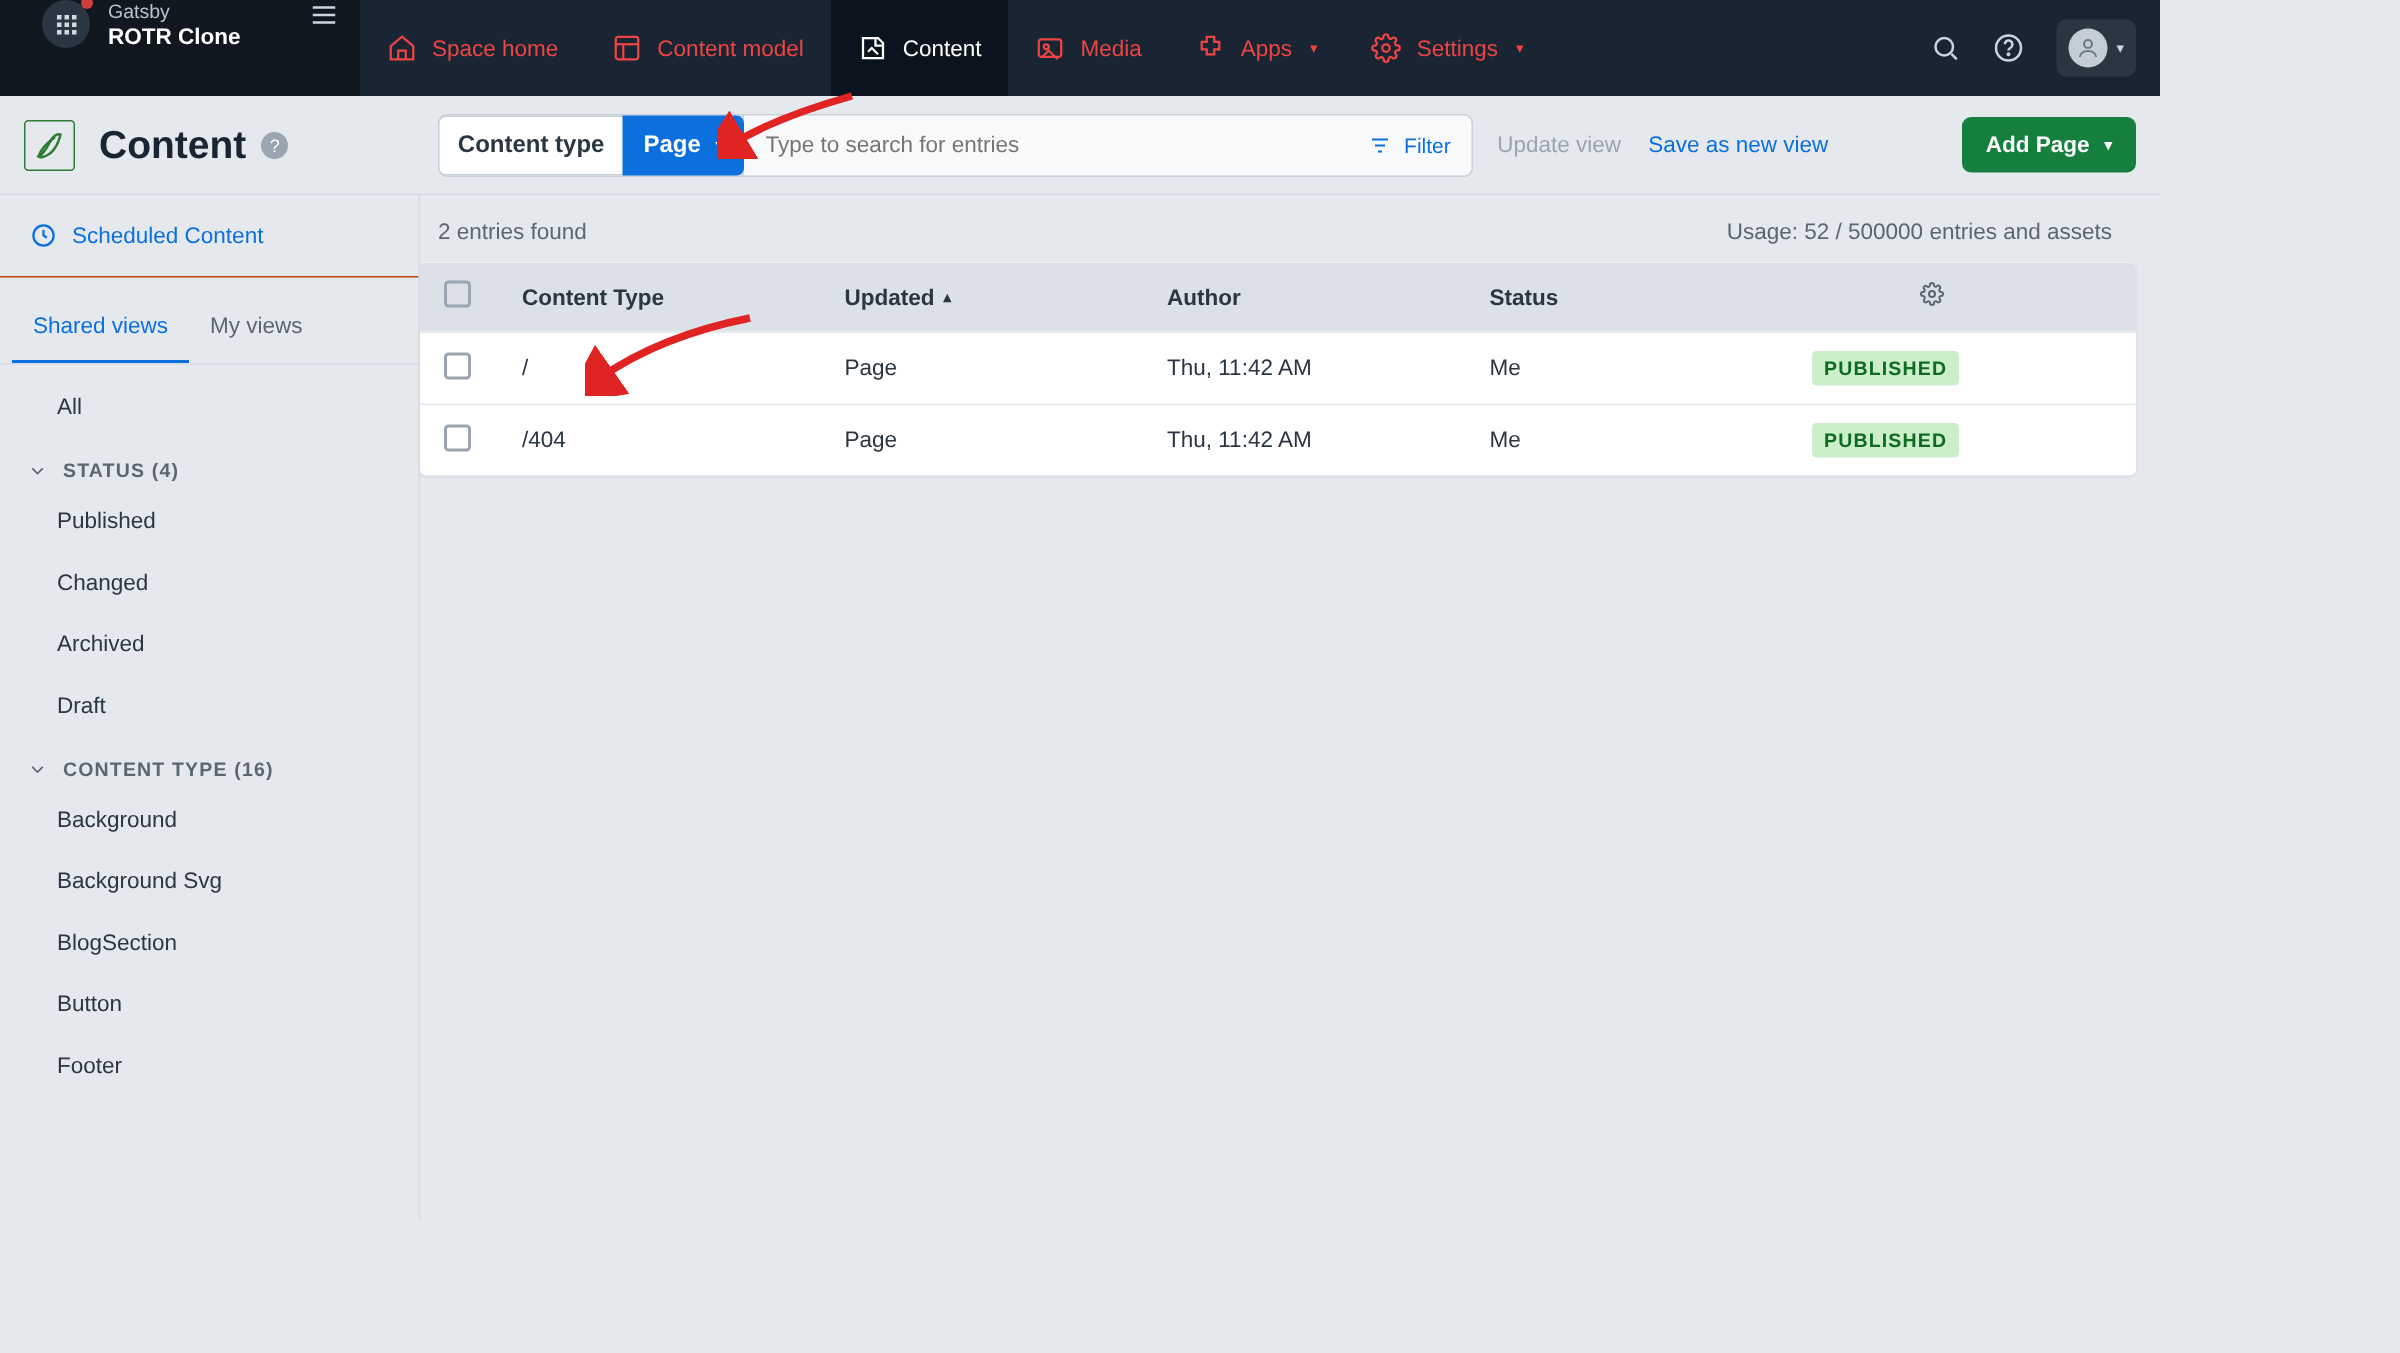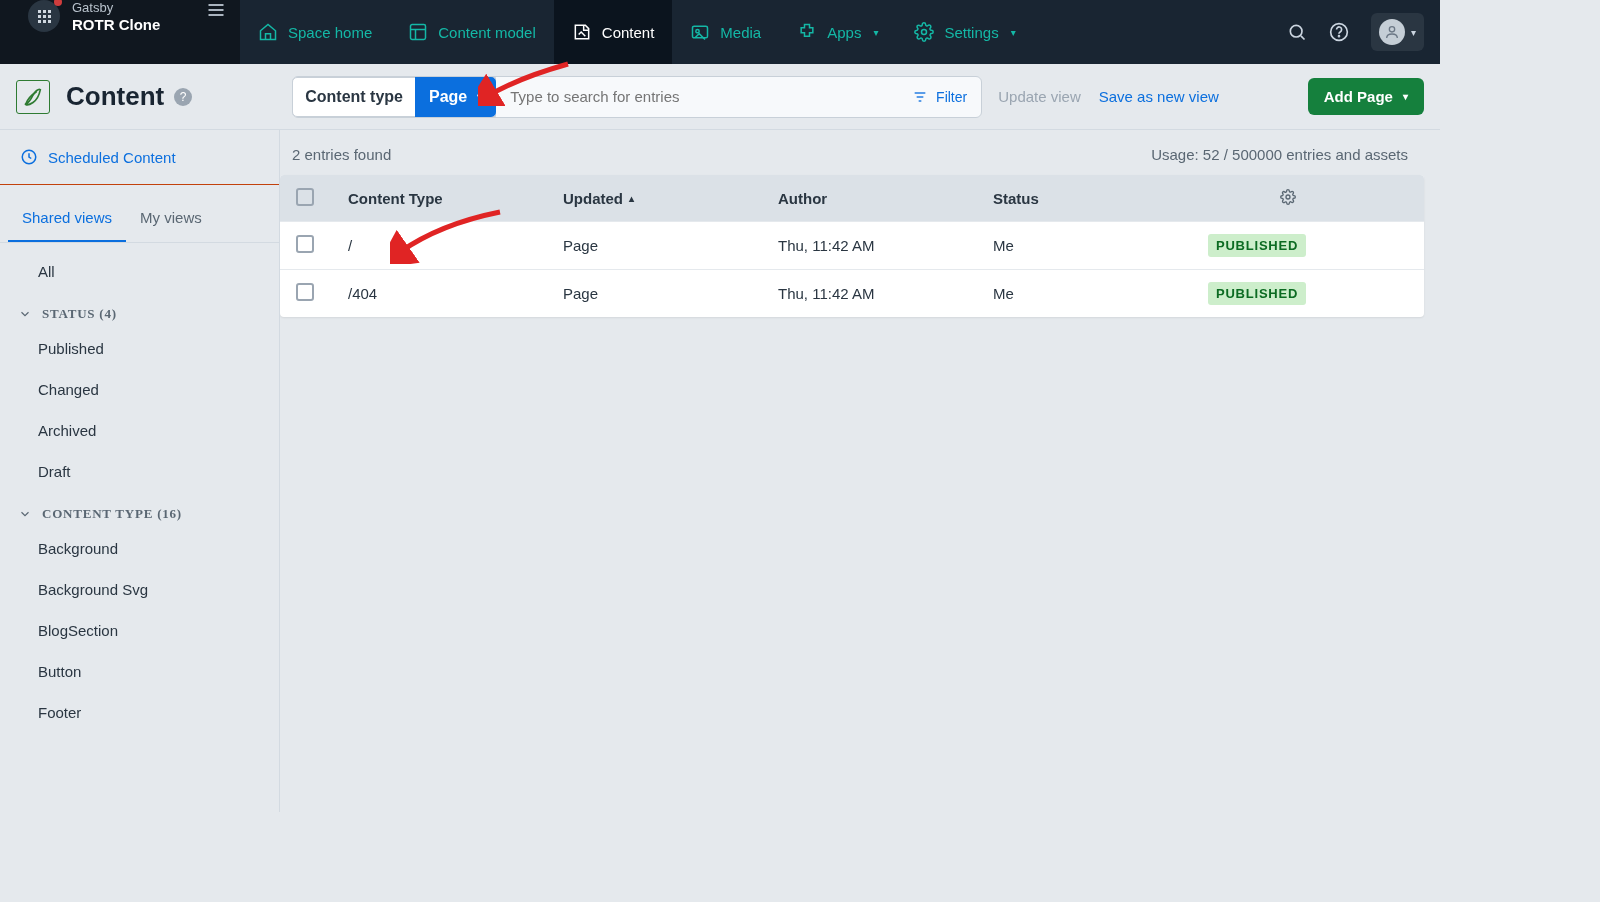--- a/index.html
+++ b/index.html
@@ -53,21 +53,21 @@
 .app-icon-grid span { background: #d0d8e0; }
 .space-labels { display: flex; flex-direction: column; line-height: 1.2; }
 .space-labels .l1 { font-size: 13px; color: #b8c2cc; }
 .space-labels .l2 { font-size: 15px; font-weight: 600; color: #fff; }
 .hamburger { margin-left: auto; margin-right: 14px; color: #cbd5e0; }
 
 .topnav { display: flex; height: 100%; }
 .topnav-item {
   display: flex; align-items: center; gap: 10px;
   padding: 0 18px;
-  color: #14b8a6;
+  color: #ef4444;
   font-size: 15px;
   cursor: pointer;
 }
 .topnav-item.active { background: #0b141e; color: #fff; }
 .topnav-item .chev { font-size: 10px; margin-left: 2px; }
 
 .topbar-right {
   margin-left: auto;
   display: flex; align-items: center; gap: 22px;
   padding-right: 16px;
@@ -163,21 +163,21 @@
   border-right: 1px solid #d3dae1;
   background:#e5e9ed;
   overflow-y:auto;
 }
 .sched { display:flex;align-items:center;gap:10px; padding: 18px 20px; color:#0b6fde; font-size:15px; border-bottom:1px solid #c2410c;}
 .view-tabs { display:flex; border-bottom:1px solid #d3dae1; padding: 0 8px; margin-top: 10px;}
 .view-tab { padding: 14px 14px; font-size:15px; color:#5a6773; cursor:pointer; }
 .view-tab.active { color:#0b6fde; border-bottom: 2px solid #0b6fde; }
 .side-list { padding: 8px 0; }
 .side-item { padding: 12px 38px; font-size:15px; color:#2a3642; cursor:pointer;}
-.side-group { padding: 14px 18px 6px; display:flex;align-items:center;gap:10px; font-size:13px; font-weight:700; letter-spacing:0.06em; color:#5a6773; cursor:pointer;font-family:Liberation Serif, serif;}
+.side-group { padding: 14px 18px 6px; display:flex;align-items:center;gap:10px; font-size:13px; font-weight:700; letter-spacing:0.06em; color:#5a6773; cursor:pointer;}
 .side-chev { width:14px; }
 
 .main { flex:1; padding: 0 16px 16px 0; overflow:auto;}
 .meta-row { display:flex; justify-content:space-between; padding: 16px 16px 12px 12px; font-size:15px; color:#5a6773;}
 .table {
   background:#fff;
   border-radius:4px;
   box-shadow: 0 1px 2px rgba(0,0,0,0.08);
   overflow:hidden;
 }

